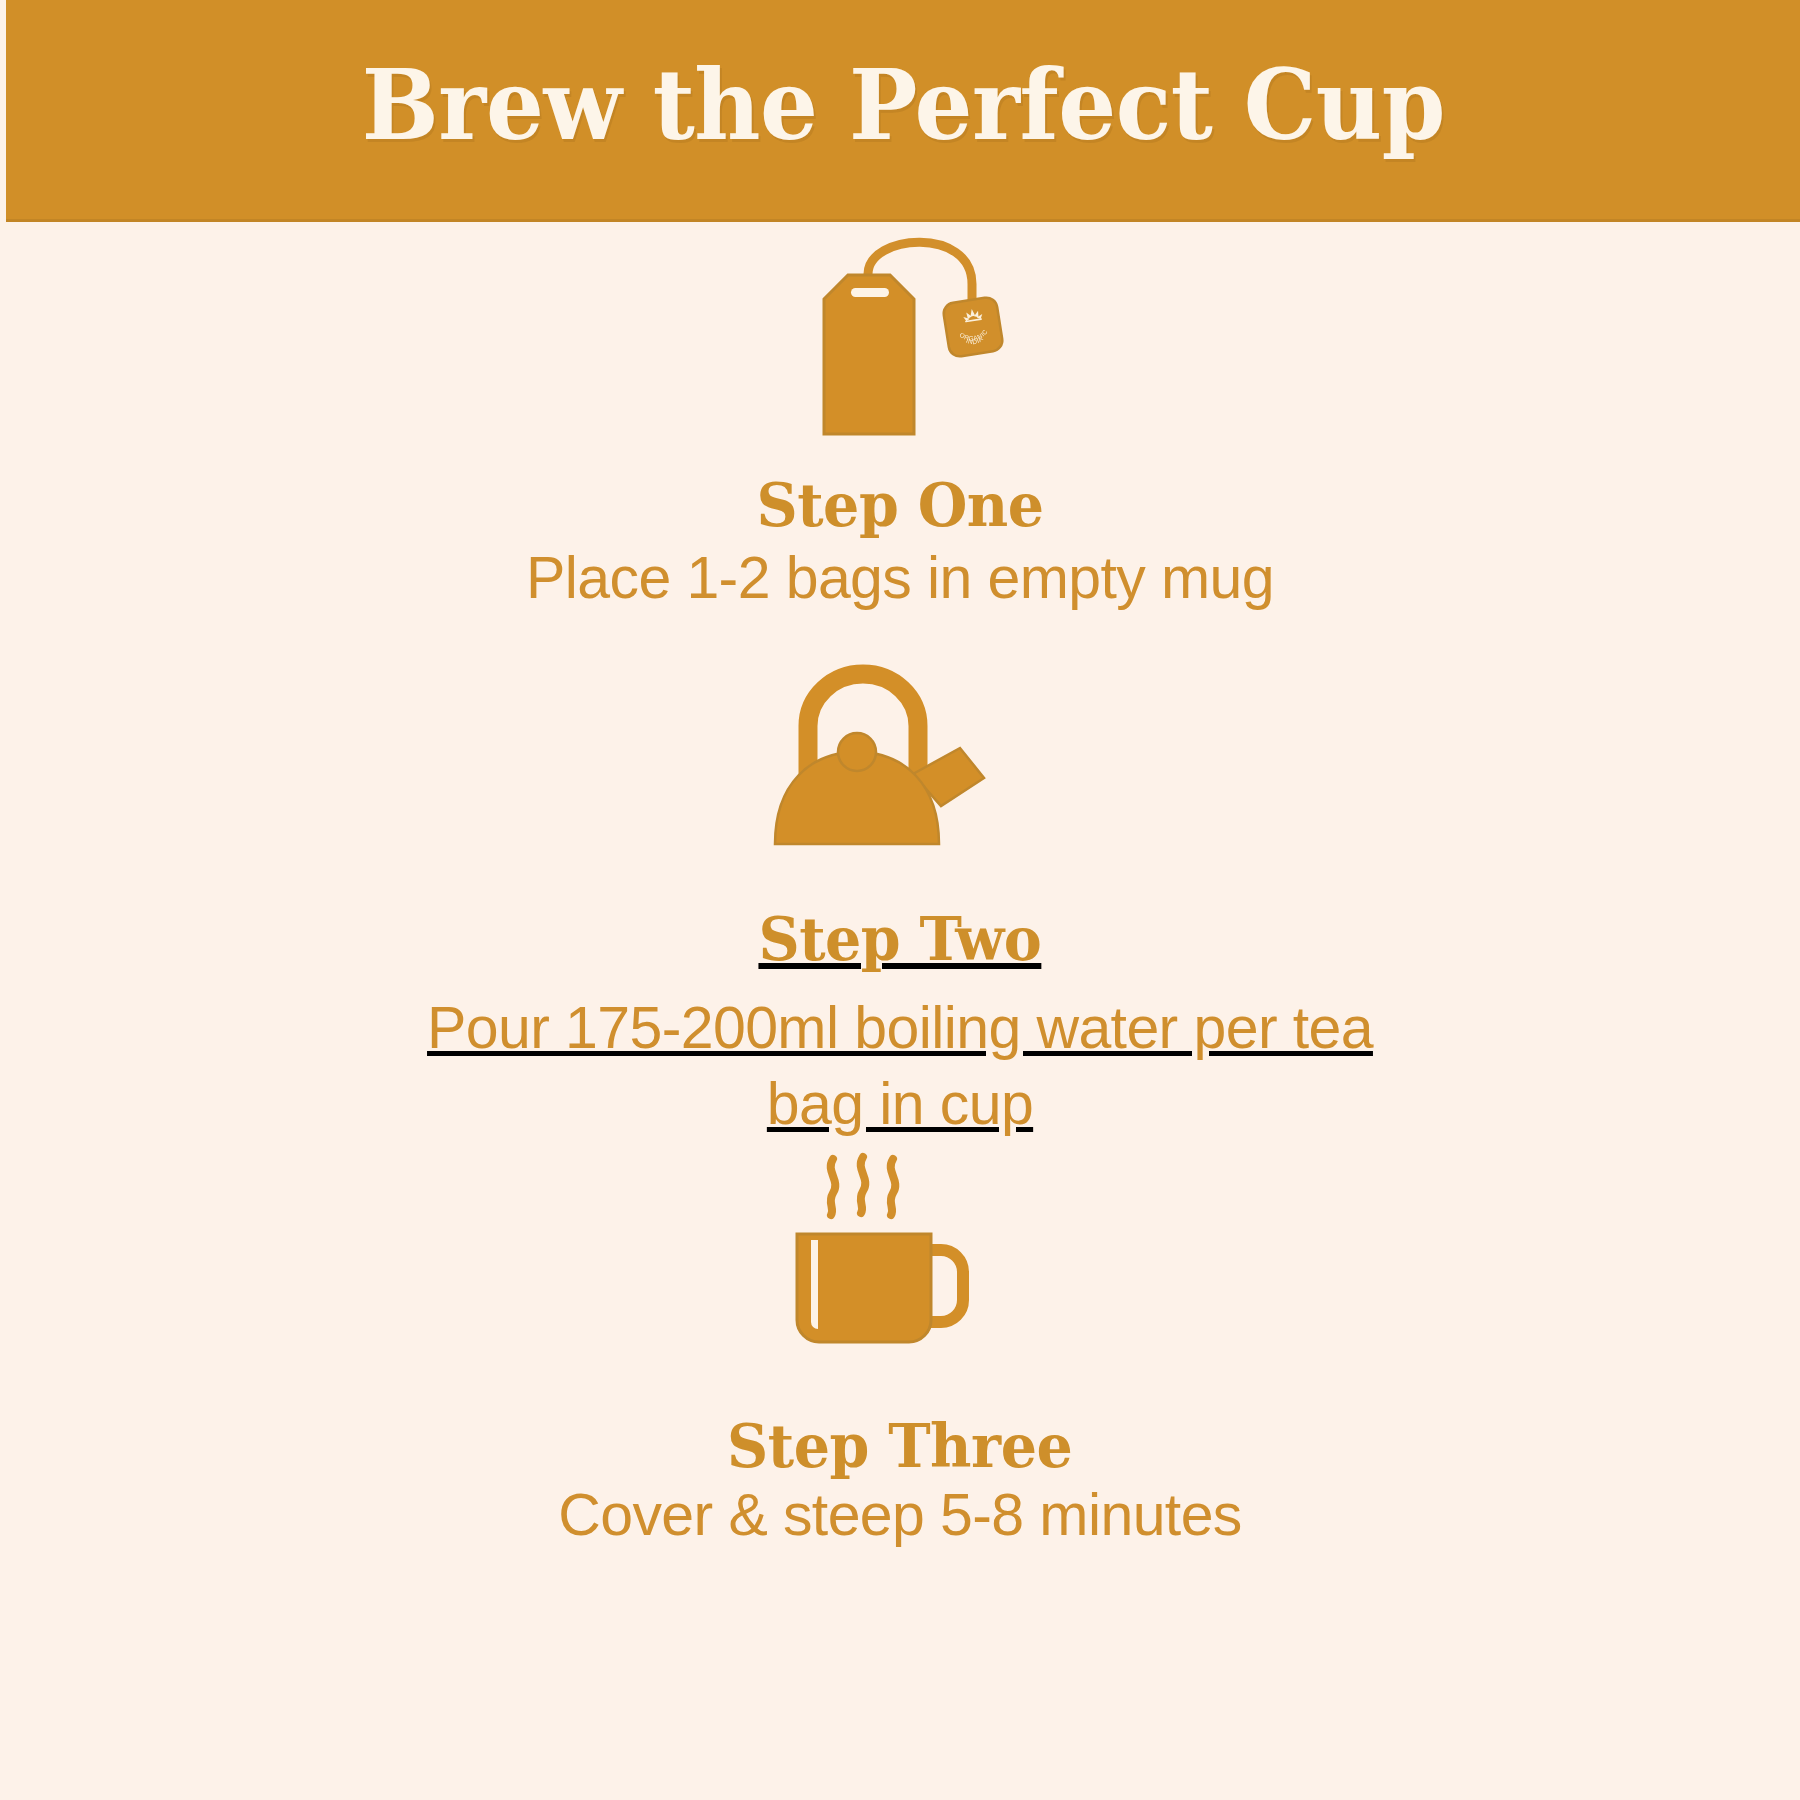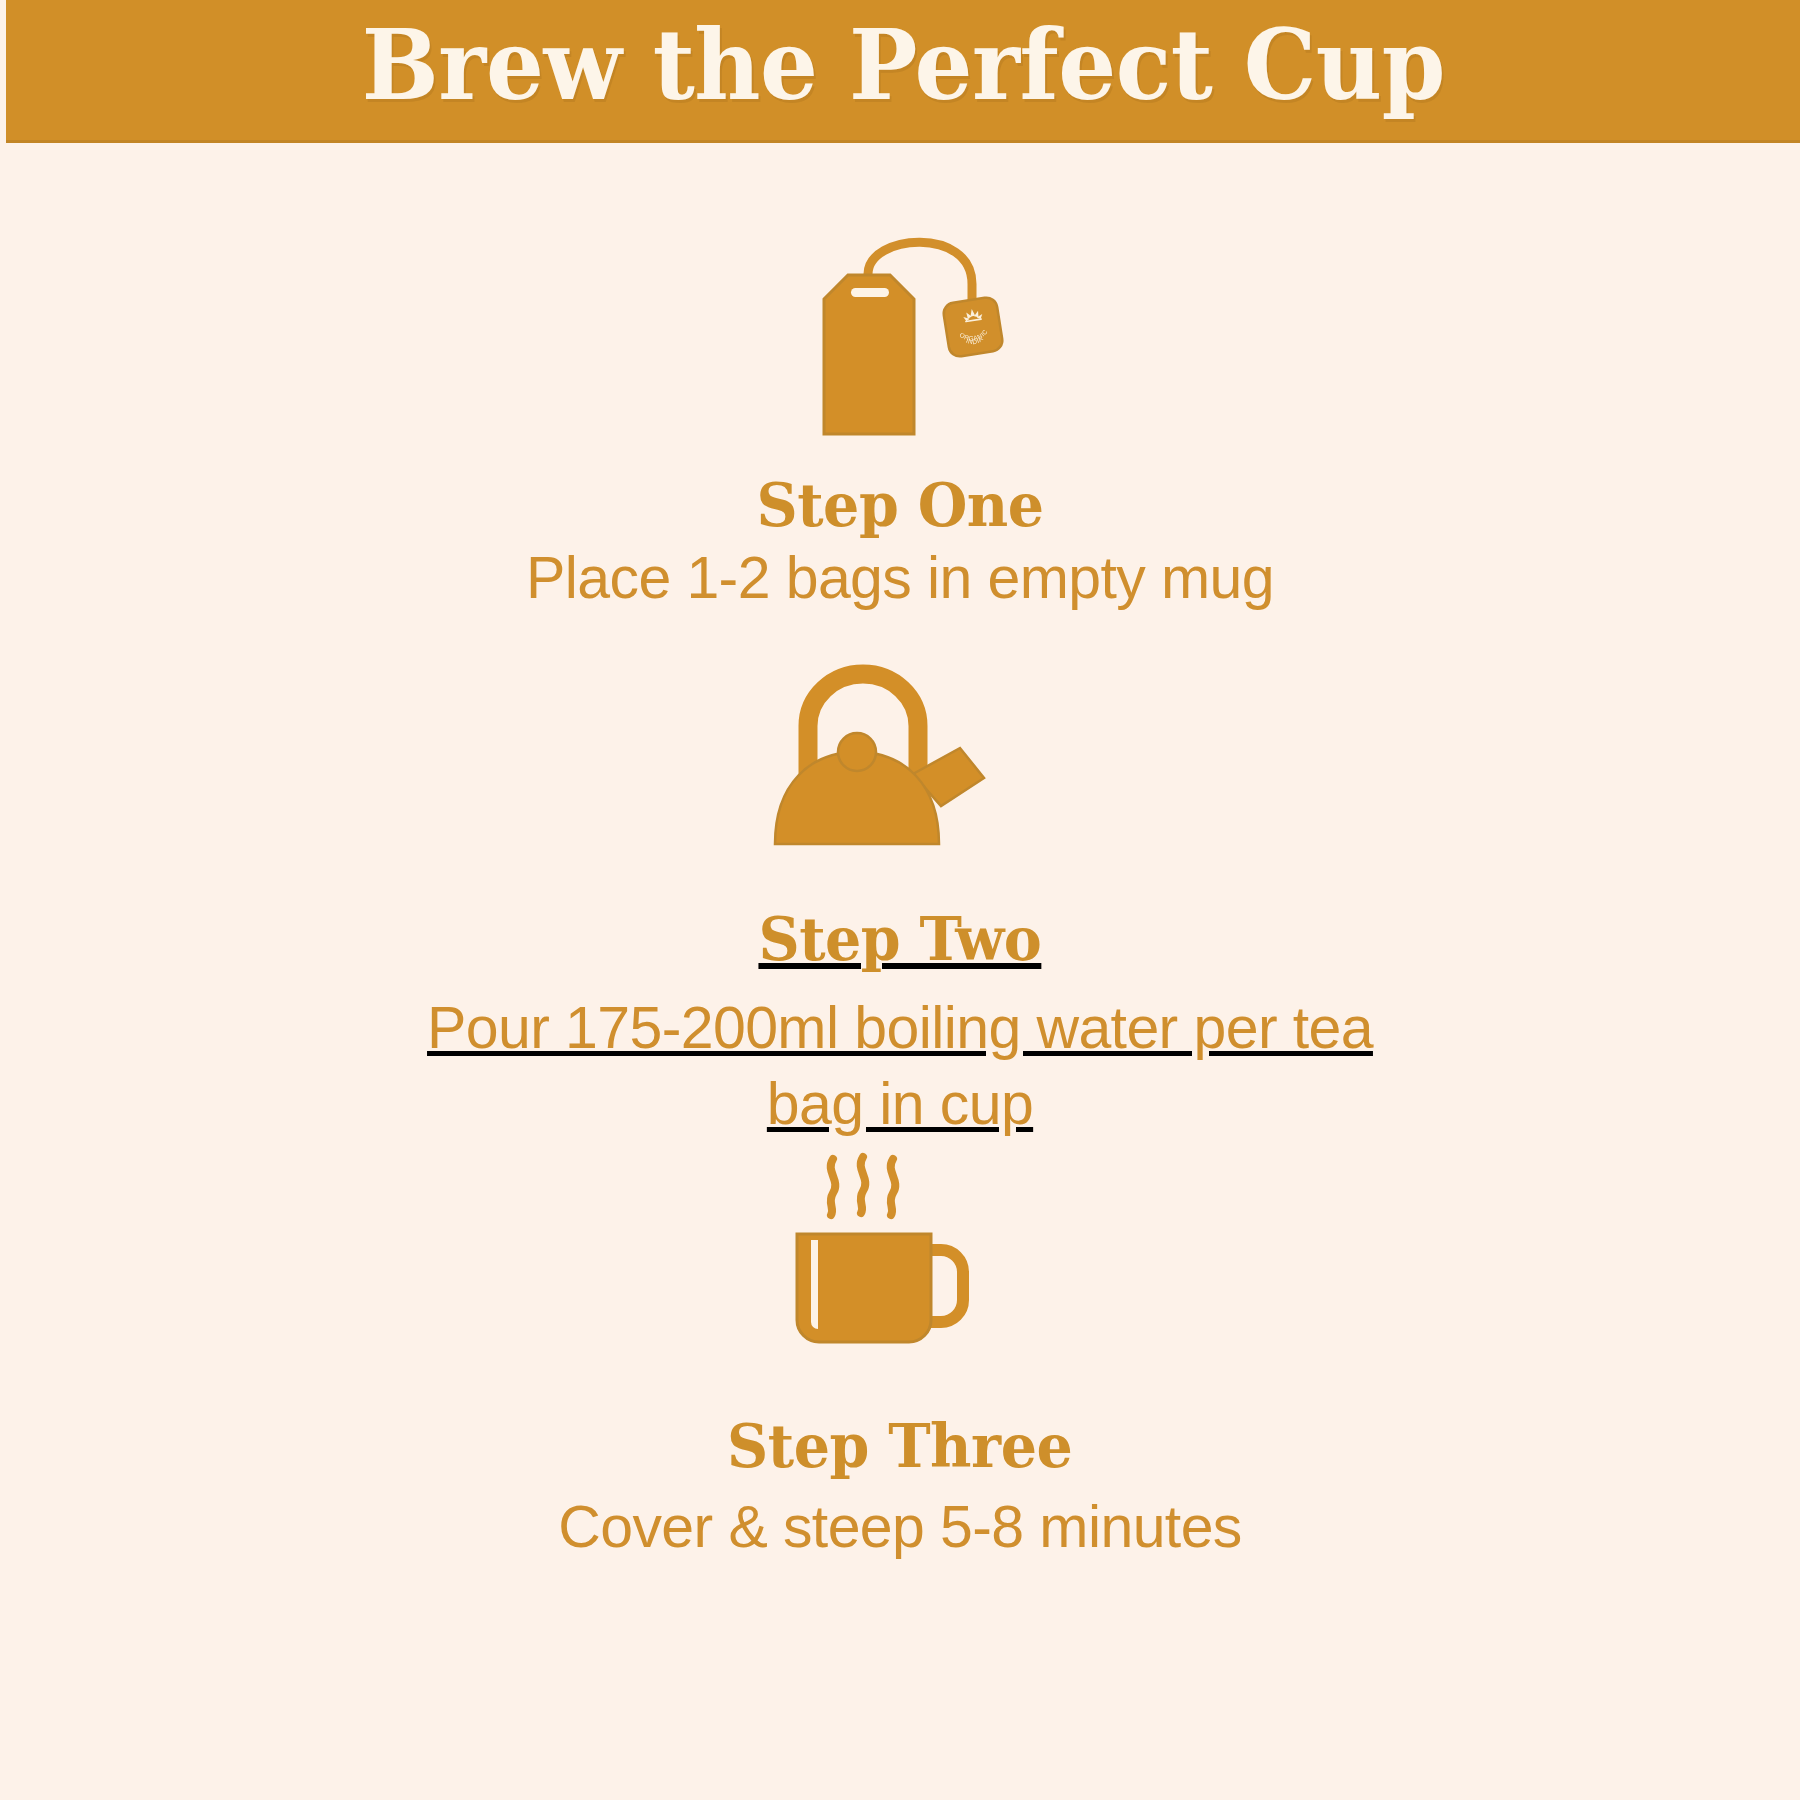--- a/index.html
+++ b/index.html
@@ -14,21 +14,21 @@
     overflow: hidden;
     position: relative;
   }
 
   
   .header-bar {
     position: absolute;
     left: 6px;
     top: 0;
     width: 1794px;
-    height: 143px;
+    height: 222px;
     background: #D18F28;
     box-sizing: border-box;
     display: flex;
     align-items: center;
     justify-content: center;
     border-bottom: 3px solid #C28525;
   }
   .header-title {
     font-family: "DejaVu Serif", "Liberation Serif", serif;
     font-weight: bold;
@@ -91,21 +91,21 @@
     letter-spacing: -0.6px;
   }
 
   .s1 .step-heading { margin-top: 28px; }
   .s1 .step-desc { margin-top: 4px; }
 
   .s2 .step-heading { margin-top: 42px; }
   .s2 .step-desc { margin-top: 20px; max-width: 1000px; }
 
   .s3 .step-heading { margin-top: 54px; }
-  .s3 .step-desc { margin-top: 12px; }
+  .s3 .step-desc { }
 
   svg { display: block; }
 </style>
 </head>
 <body>
 
 <div class="header-bar">
   <div class="header-title">Brew the Perfect Cup</div>
 </div>
 

